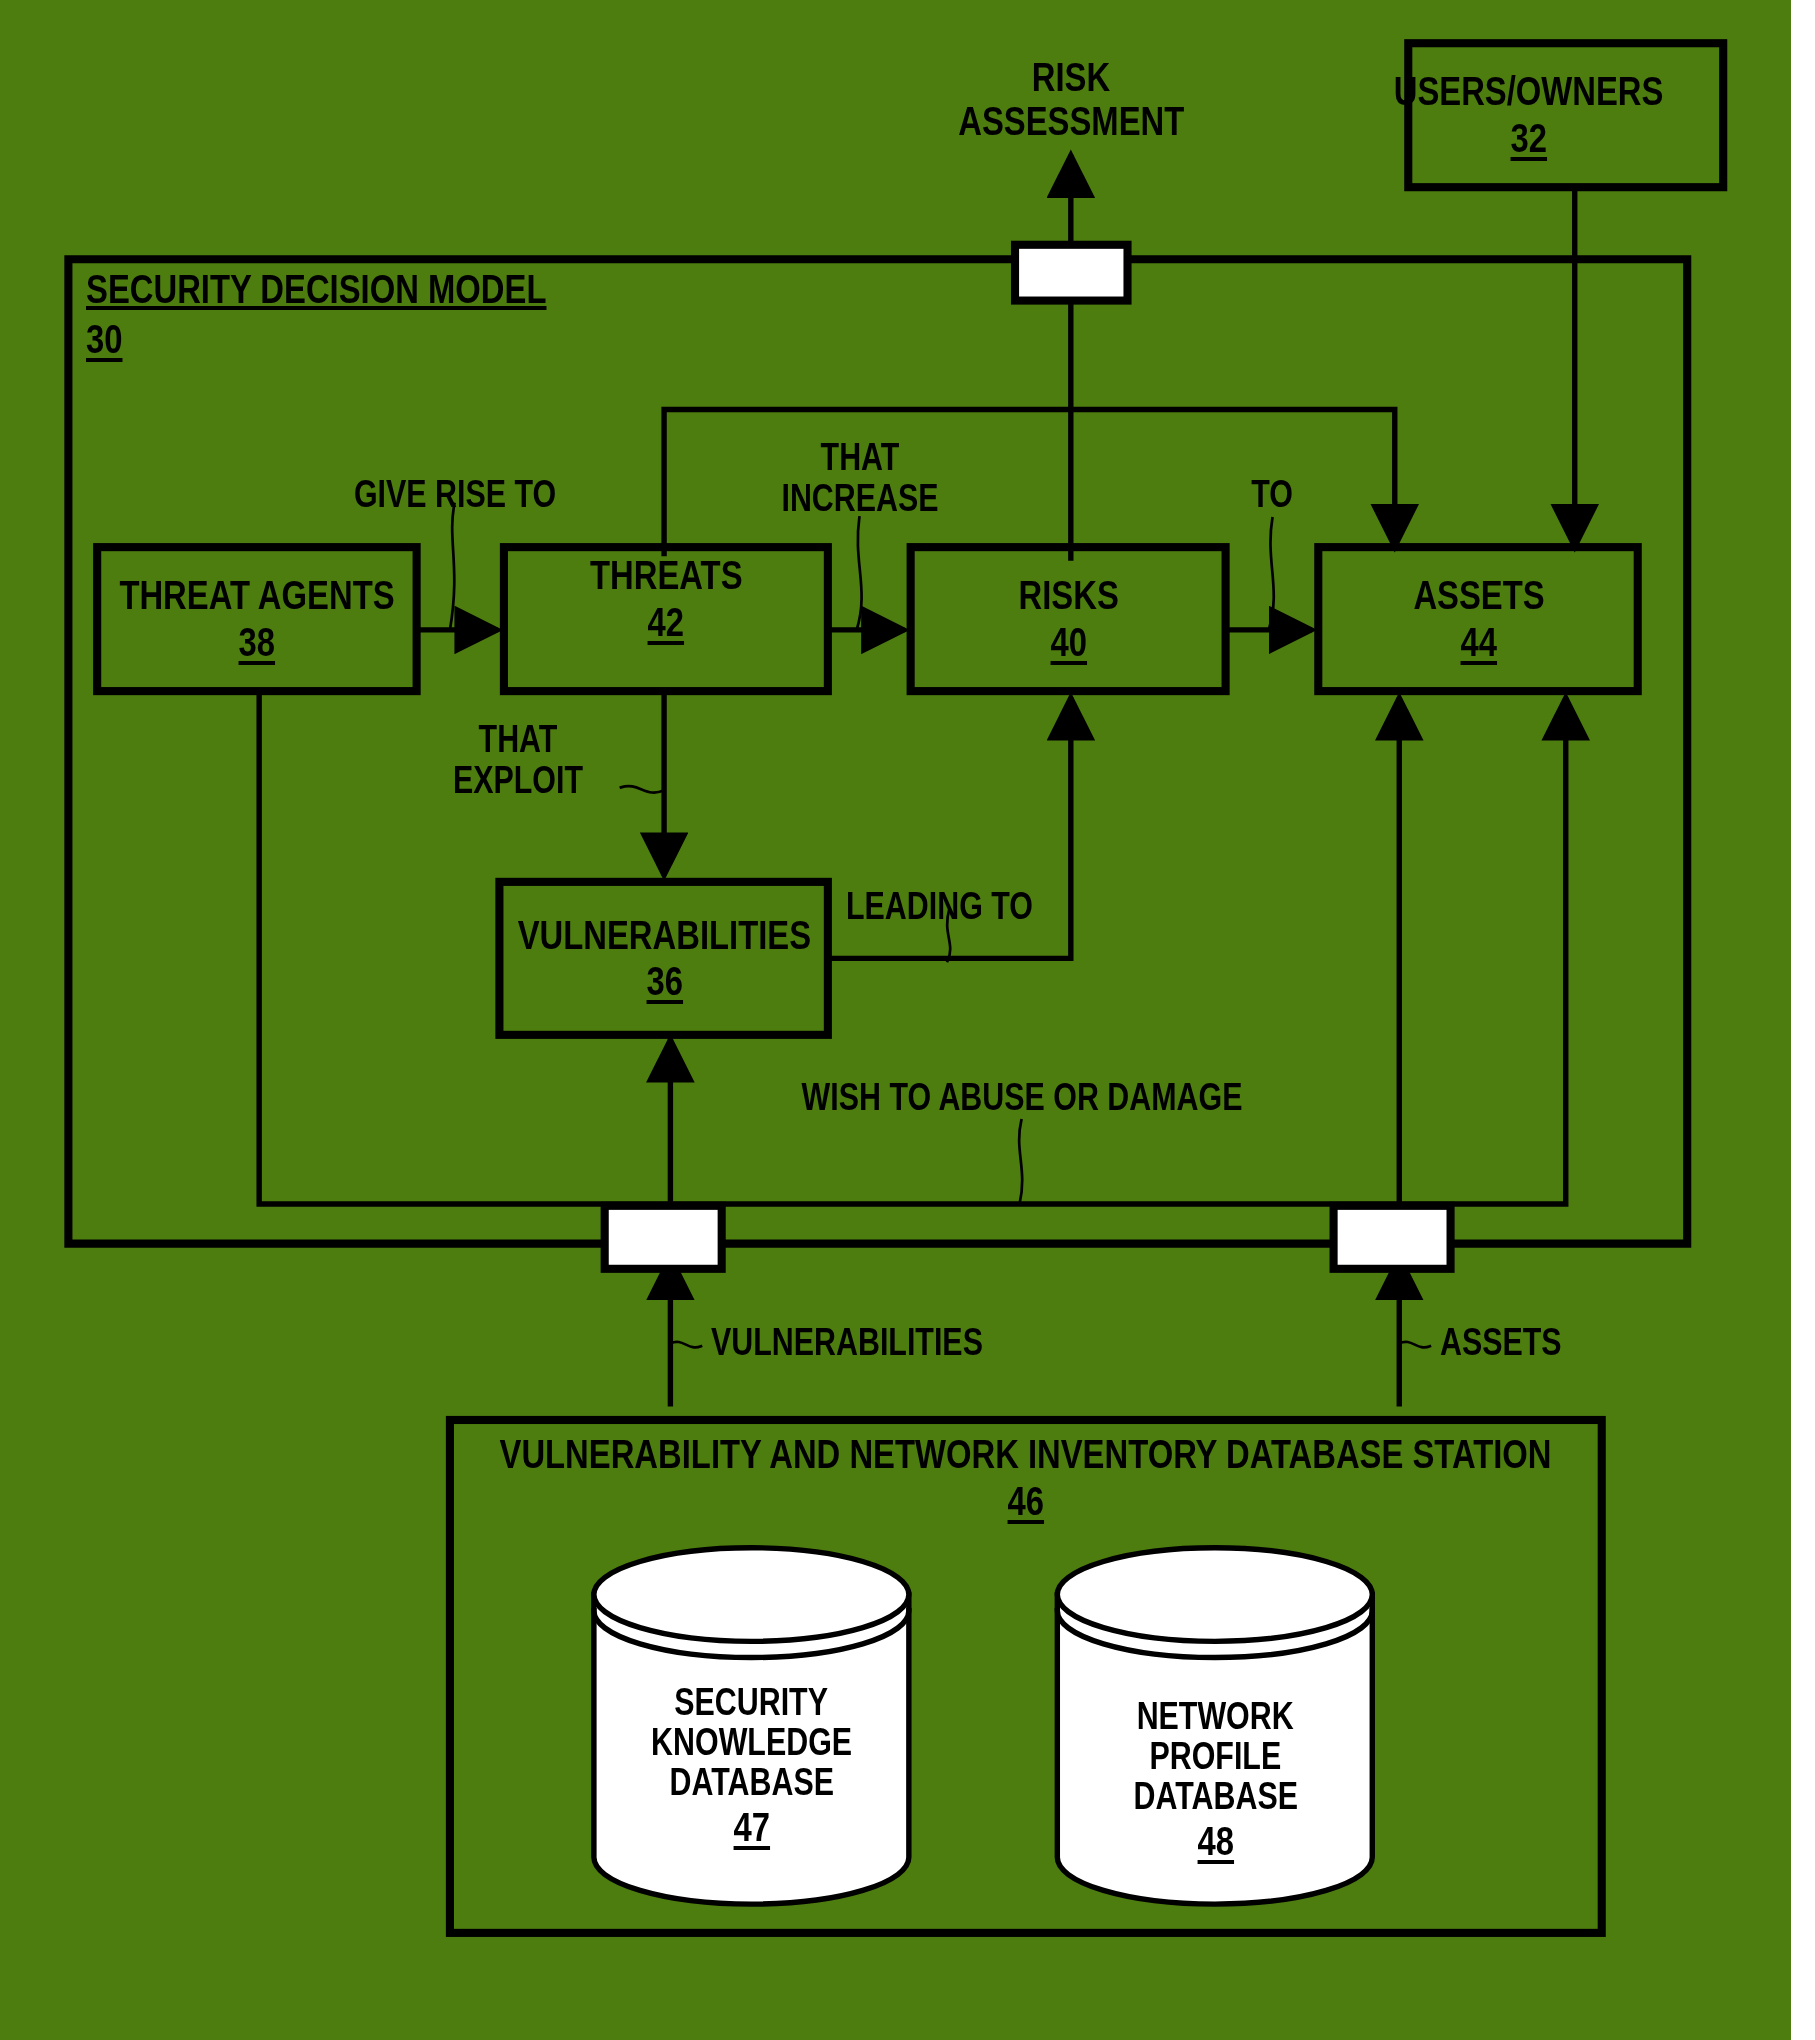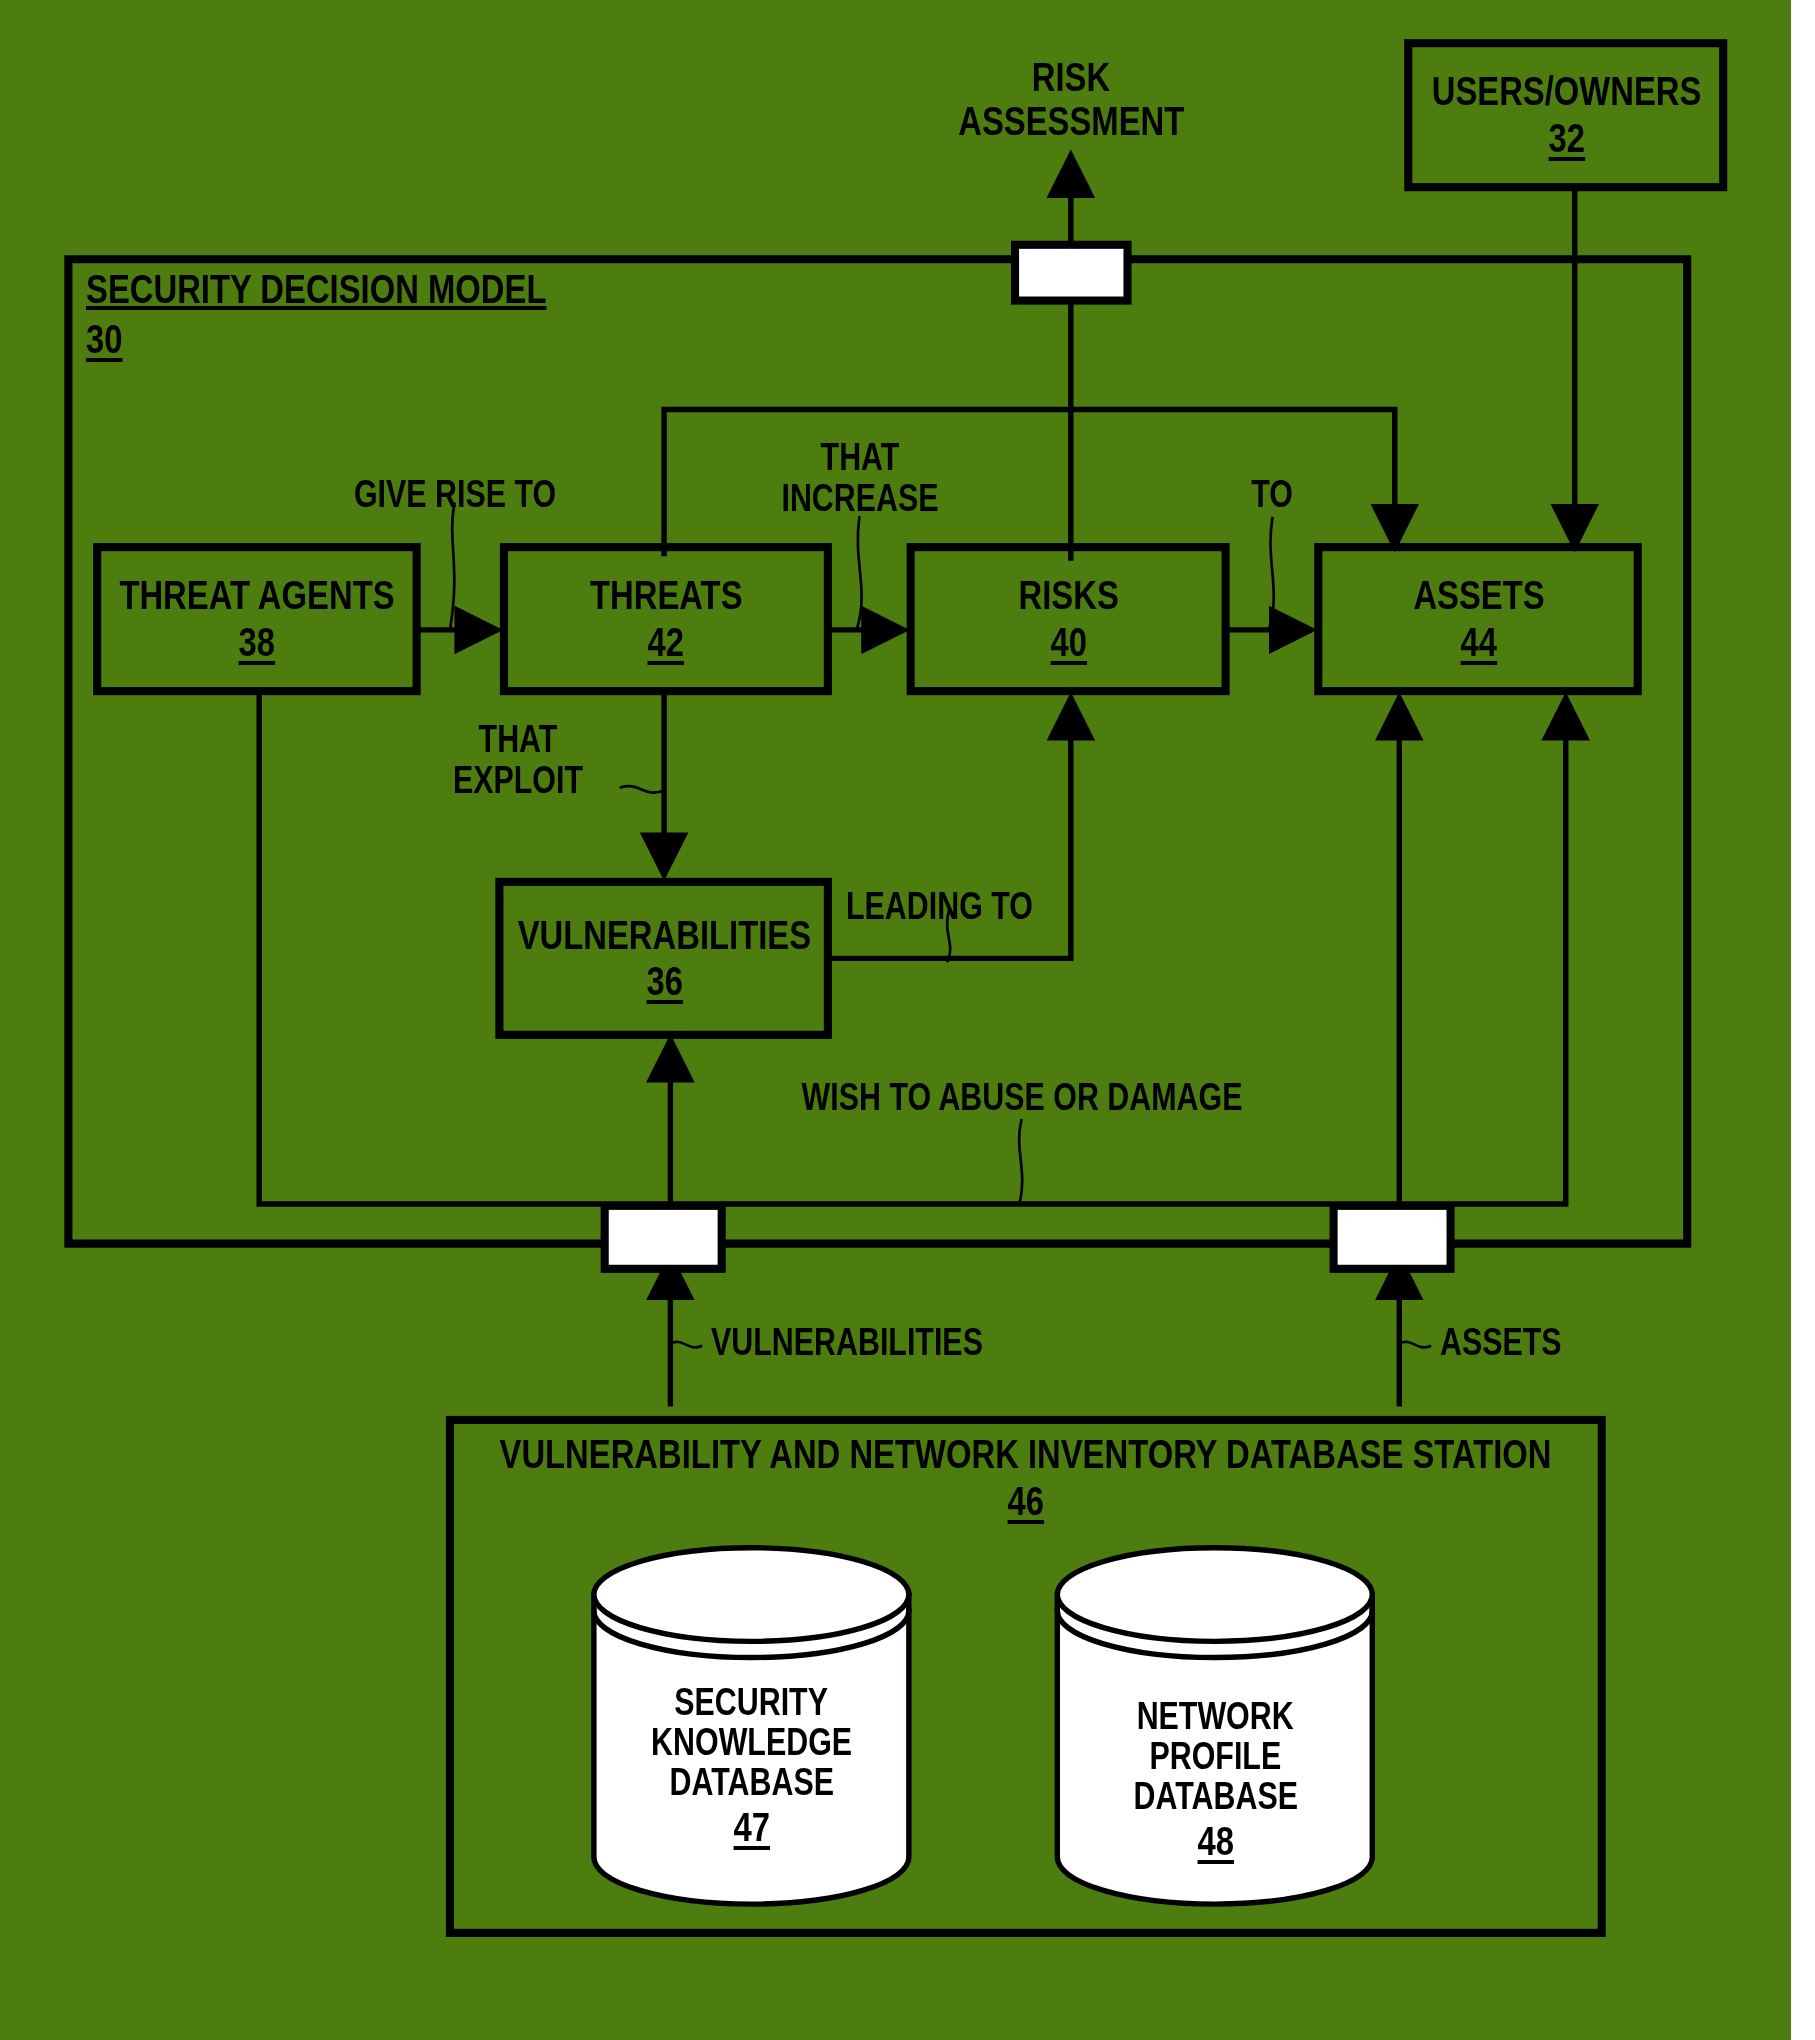--- a/index.html
+++ b/index.html
@@ -185,36 +185,36 @@
       </g>
 
     </g>
   </svg>
 
   <div class="boxtext" style="left:891px; top:50px; width:360px; height:99px;">
     <span class="lbl ttl" style="position:static;">RISK</span>
     <span class="lbl ttl" style="position:static;">ASSESSMENT</span>
   </div>
 
-  <div class="boxtext" style="left:1409px; top:43px; width:315px; height:144px;">
+  <div class="boxtext" style="left:1371px; top:43px; width:315px; height:144px;">
     <span class="lbl ttl" style="position:static;">USERS/OWNERS</span>
     <span class="lbl ref" style="position:static;">32</span>
   </div>
 
   <div style="position:absolute; left:86px; top:268px;text-decoration:underline;">
     <div class="lbl l ttl" style="position:relative;">SECURITY DECISION MODEL</div>
     <div class="lbl l ref" style="position:relative; margin-top:7.2px; display:inline-block;">30</div>
   </div>
 
   <div class="boxtext" style="left:97px; top:547px; width:320px; height:144px;">
     <span class="lbl ttl" style="position:static;">THREAT AGENTS</span>
     <span class="lbl ref" style="position:static;">38</span>
   </div>
 
-  <div class="boxtext" style="left:504px; top:547px; width:324px; height:144px;">
+  <div class="boxtext" style="left:504px; top:527px; width:324px; height:144px;">
     <span class="lbl ttl" style="position:static;">THREATS</span>
     <span class="lbl ref" style="position:static;">42</span>
   </div>
 
   <div class="boxtext" style="left:911px; top:547px; width:315px; height:144px;justify-content:center;">
     <span class="lbl ttl" style="position:static;">RISKS</span>
     <span class="lbl ref" style="position:static;">40</span>
   </div>
 
   <div class="boxtext" style="left:1319px; top:547px; width:320px; height:144px;">

